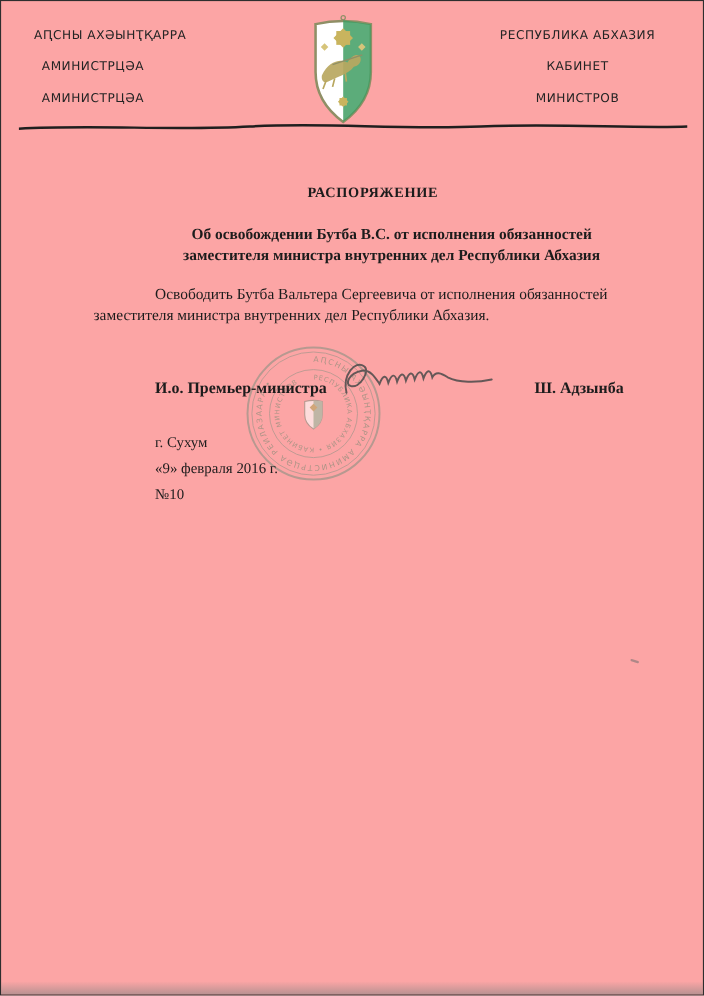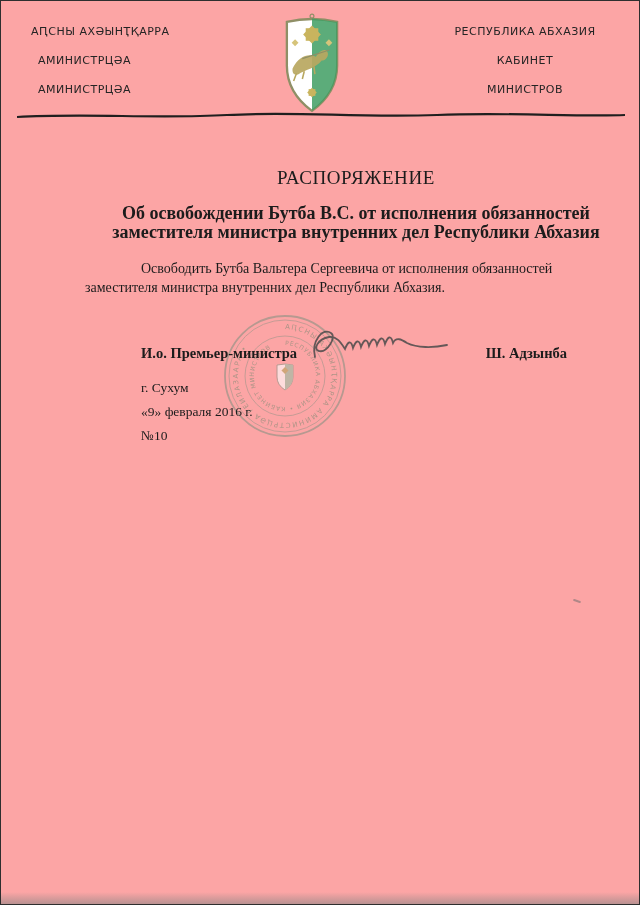--- a/index.html
+++ b/index.html
@@ -13,31 +13,31 @@
       font-size:11px;letter-spacing:.5px;color:#242424;}
   .lh-left{left:30px;}
   .lh-left .lh-line{margin-bottom:16px;}
   .lh-left .lh-line:nth-child(2){padding-left:7px;}
   .lh-left .lh-line:nth-child(3){padding-left:7px;}
   .lh-right{left:438px;width:172px;text-align:center;}
   .lh-right .lh-line{margin-bottom:16px;}
   .emblem{position:absolute;left:282px;top:12px;width:58px;height:101px;}
   .rule{position:absolute;left:16px;top:108px;width:608px;height:14px;}
   
-  .title{position:absolute;left:100px;top:166px;width:510px;text-align:center;
-         font-weight:normal;font-size:19px;letter-spacing:.6px;}
+  .title{position:absolute;left:83px;top:166px;width:510px;text-align:center;
+         font-weight:bold;font-size:13px;letter-spacing:.6px;}
   .subject{position:absolute;left:100px;top:203px;width:510px;text-align:center;
-           font-weight:bold;font-size:18px;line-height:19px;}
+           font-weight:bold;font-size:14px;line-height:19px;}
   .bodytext{position:absolute;left:84px;top:258px;width:510px;font-size:14px;
             line-height:19px;text-indent:56px;margin:0;}
   .sig-row{position:absolute;left:140px;top:344px;width:426px;display:flex;
            justify-content:space-between;font-weight:bold;font-size:14.5px;z-index:3;gap:12px;}
   .stamp{position:absolute;left:221px;top:312px;width:126px;height:126px;z-index:1;opacity:.62;}
   .scribble{position:absolute;left:306px;top:320px;width:152px;height:52px;z-index:4;}
-  .footer-lines{position:absolute;left:140px;top:379px;font-size:13.5px;z-index:3;}
+  .footer-lines{position:absolute;left:140px;top:393px;font-size:13.5px;z-index:3;}
   .footer-lines .f-line{height:24px;}
   .artifact{position:absolute;left:572px;top:599px;width:8px;height:2px;background:#6f6f6f;
             transform:rotate(18deg);opacity:.55;border-radius:1px;}
   .scan-bottom{position:absolute;left:0;right:0;bottom:0;height:12px;
                background:linear-gradient(to bottom,rgba(150,150,150,0),rgba(130,130,130,.55));}
 </style>
 </head>
 <body>
 
 <div class="page">

